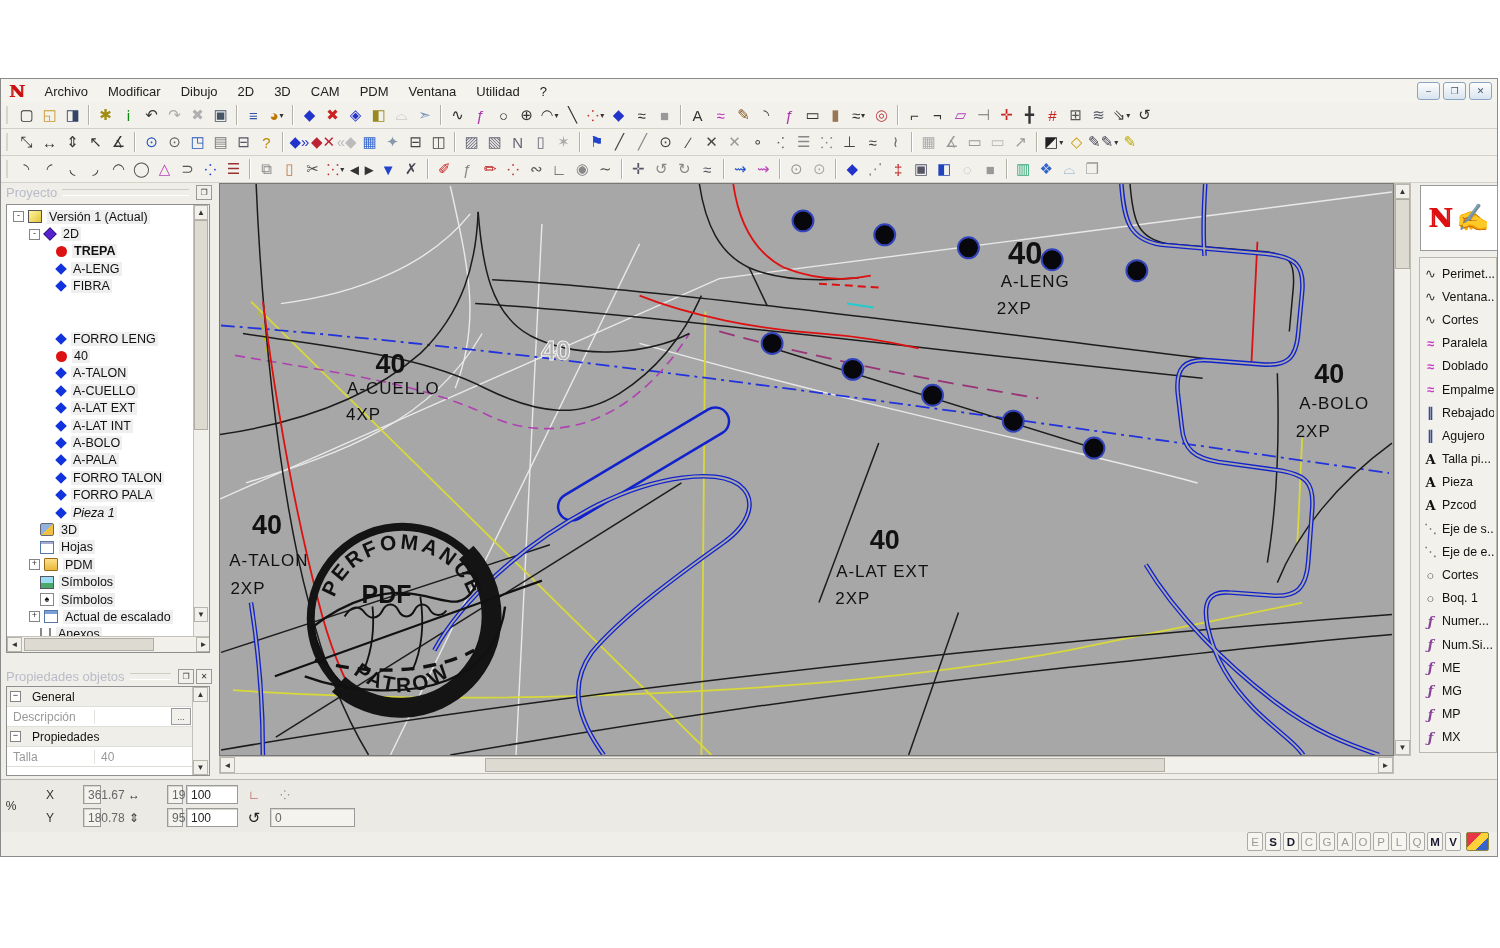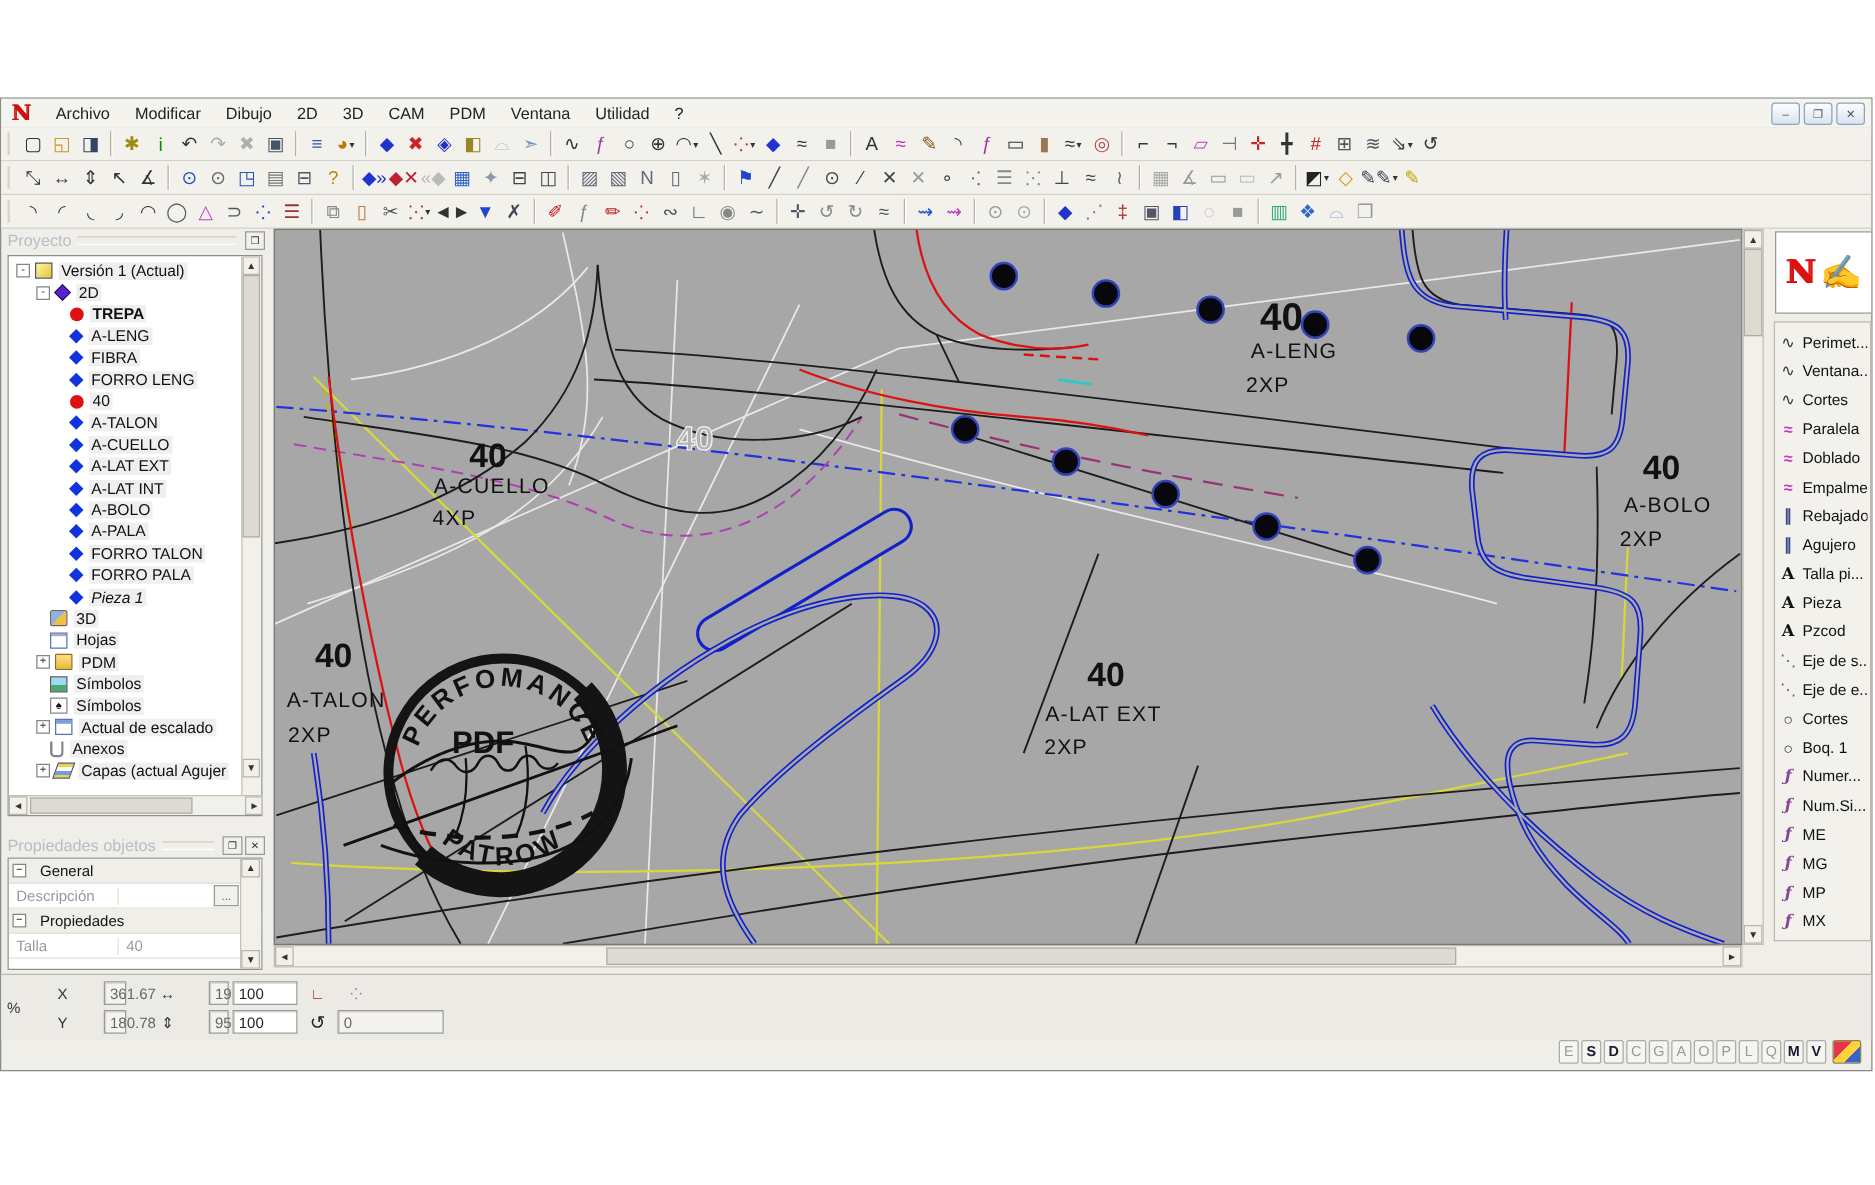--- a/index.html
+++ b/index.html
@@ -307,21 +307,21 @@
         <div class="tree-row" style="padding-left: 36px;">
           <span class="exp-sp"></span>
           <span class="ti ti-diamond"></span>
           <span class="tree-label">A-LENG</span>
         </div>
         <div class="tree-row" style="padding-left: 36px;">
           <span class="exp-sp"></span>
           <span class="ti ti-diamond"></span>
           <span class="tree-label">FIBRA</span>
         </div>
-        <div class="tree-row" style="padding-left: 36px;">
+        <div class="tree-row" style="padding-left: 36px; margin-top: 35px;">
           <span class="exp-sp"></span>
           <span class="ti ti-diamond"></span>
           <span class="tree-label">FORRO LENG</span>
         </div>
         <div class="tree-row" style="padding-left: 36px;">
           <span class="exp-sp"></span>
           <span class="ti ti-circle"></span>
           <span class="tree-label">40</span>
         </div>
         <div class="tree-row" style="padding-left: 36px;">

